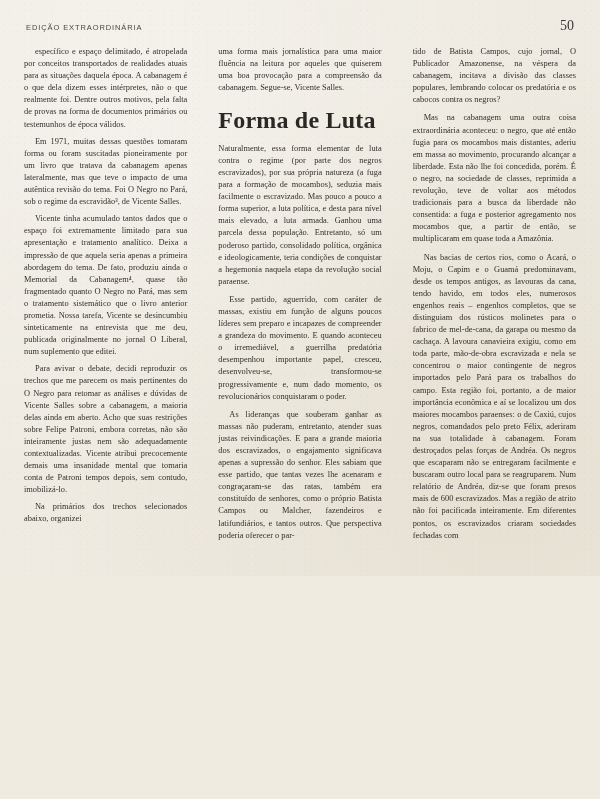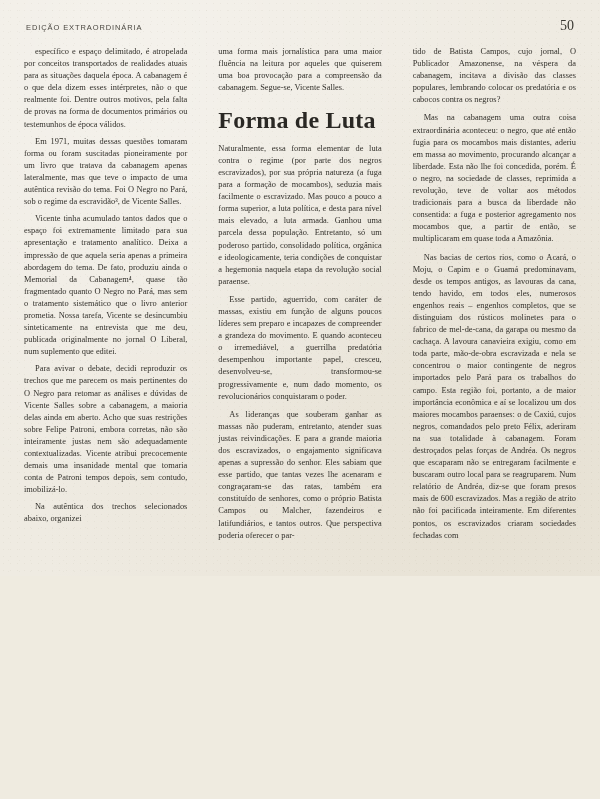--- a/index.html
+++ b/index.html
@@ -56,21 +56,20 @@
   .running-head .rh-page {
     font-family: "Liberation Serif", serif;
     font-size: 14px;
     color: #3a3832;
   }
   .columns {
     position: relative;
     display: flex;
     gap: 31px;
     height: 716px;
-    justify-content: flex-end;
   }
   .col {
     width: 172px;
     font-size: 8.4px;
     line-height: 1.44;
     text-align: justify;
     hyphens: auto;
     color: #32302b;
   }
   .col p {
@@ -103,21 +102,21 @@
     <div class="rh-page">50</div>
   </div>
 
   <div class="columns">
 
     <div class="col">
       <p>específico e espaço delimitado, é atropelada por conceitos transportados de realidades atuais para as situações daquela época. A cabanagem é o que dela dizem esses intérpretes, não o que realmente foi. Dentre outros motivos, pela falta de provas na forma de documentos primários ou testemunhos de época válidos.</p>
       <p>Em 1971, muitas dessas questões tomaram forma ou foram suscitadas pioneiramente por um livro que tratava da cabanagem apenas lateralmente, mas que teve o impacto de uma autêntica revisão do tema. Foi O Negro no Pará, sob o regime da escravidão³, de Vicente Salles.</p>
       <p>Vicente tinha acumulado tantos dados que o espaço foi extremamente limitado para sua apresentação e tratamento analítico. Deixa a impressão de que aquela seria apenas a primeira abordagem do tema. De fato, produziu ainda o Memorial da Cabanagem⁴, quase tão fragmentado quanto O Negro no Pará, mas sem o tratamento sistemático que o livro anterior prometia. Nossa tarefa, Vicente se desincumbiu sinteticamente na entrevista que me deu, publicada originalmente no jornal O Liberal, num suplemento que editei.</p>
       <p>Para avivar o debate, decidi reproduzir os trechos que me parecem os mais pertinentes do O Negro para retomar as análises e dúvidas de Vicente Salles sobre a cabanagem, a maioria delas ainda em aberto. Acho que suas restrições sobre Felipe Patroni, embora corretas, não são inteiramente justas nem são adequadamente contextualizadas. Vicente atribui precocemente demais uma insanidade mental que tomaria conta de Patroni tempos depois, sem contudo, imobilizá-lo.</p>
-      <p>Na autêntica dos trechos selecionados abaixo, organizei</p>
+      <p>Na primários dos trechos selecionados abaixo, organizei</p>
     </div>
 
     <div class="col">
       <p class="noindent">uma forma mais jornalística para uma maior fluência na leitura por aqueles que quiserem uma boa provocação para a compreensão da cabanagem. Segue-se, Vicente Salles.</p>
       <h2 class="section-title">Forma de Luta</h2>
       <p class="noindent">Naturalmente, essa forma elementar de luta contra o regime (por parte dos negros escravizados), por sua própria natureza (a fuga para a formação de mocambos), seduzia mais facilmente o escravizado. Mas pouco a pouco a forma superior, a luta política, e desta para nível mais elevado, a luta armada. Ganhou uma parcela dessa população. Entretanto, só um poderoso partido, consolidado política, orgânica e ideologicamente, teria condições de conquistar a hegemonia naquela etapa da revolução social paraense.</p>
       <div class="spacer-s"></div>
       <p>Esse partido, aguerrido, com caráter de massas, existiu em função de alguns poucos líderes sem preparo e incapazes de compreender a grandeza do movimento. E quando aconteceu o irremediável, a guerrilha predatória desempenhou importante papel, cresceu, desenvolveu-se, transformou-se progressivamente e, num dado momento, os revolucionários conquistaram o poder.</p>
       <div class="spacer-s"></div>
       <p>As lideranças que souberam ganhar as massas não puderam, entretanto, atender suas justas reivindicações. E para a grande maioria dos escravizados, o engajamento significava apenas a supressão do senhor. Eles sabiam que esse partido, que tantas vezes lhe acenaram e congraçaram-se das ratas, também era constituído de senhores, como o próprio Batista Campos ou Malcher, fazendeiros e latifundiários, e tantos outros. Que perspectiva poderia oferecer o par-</p>

